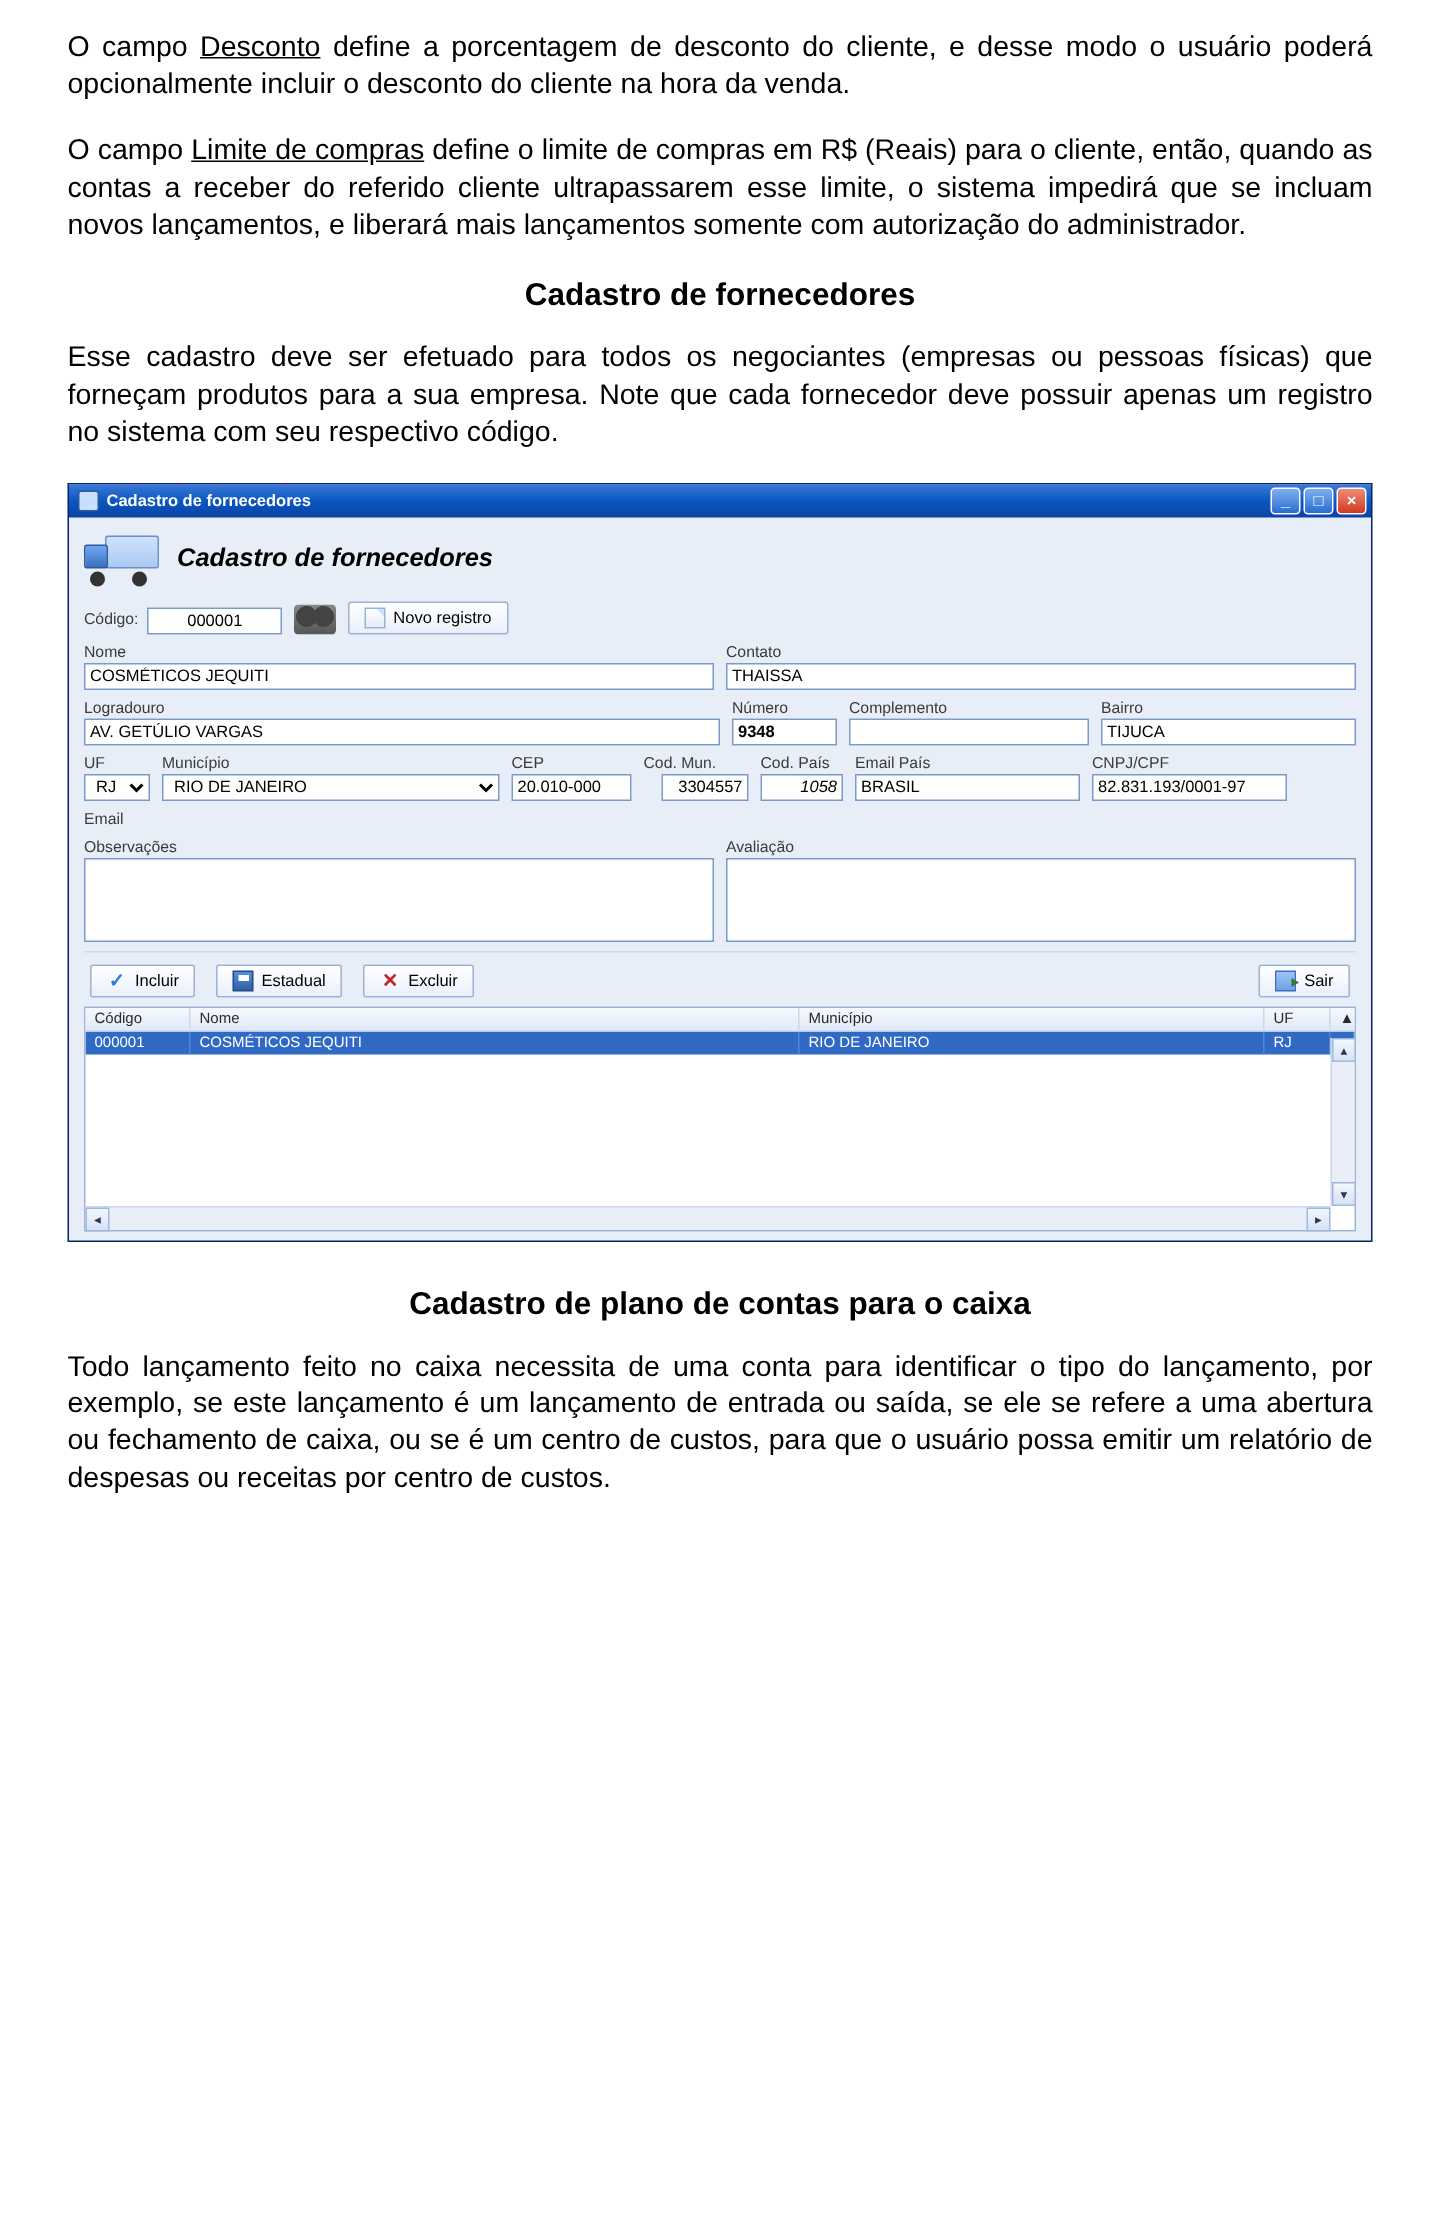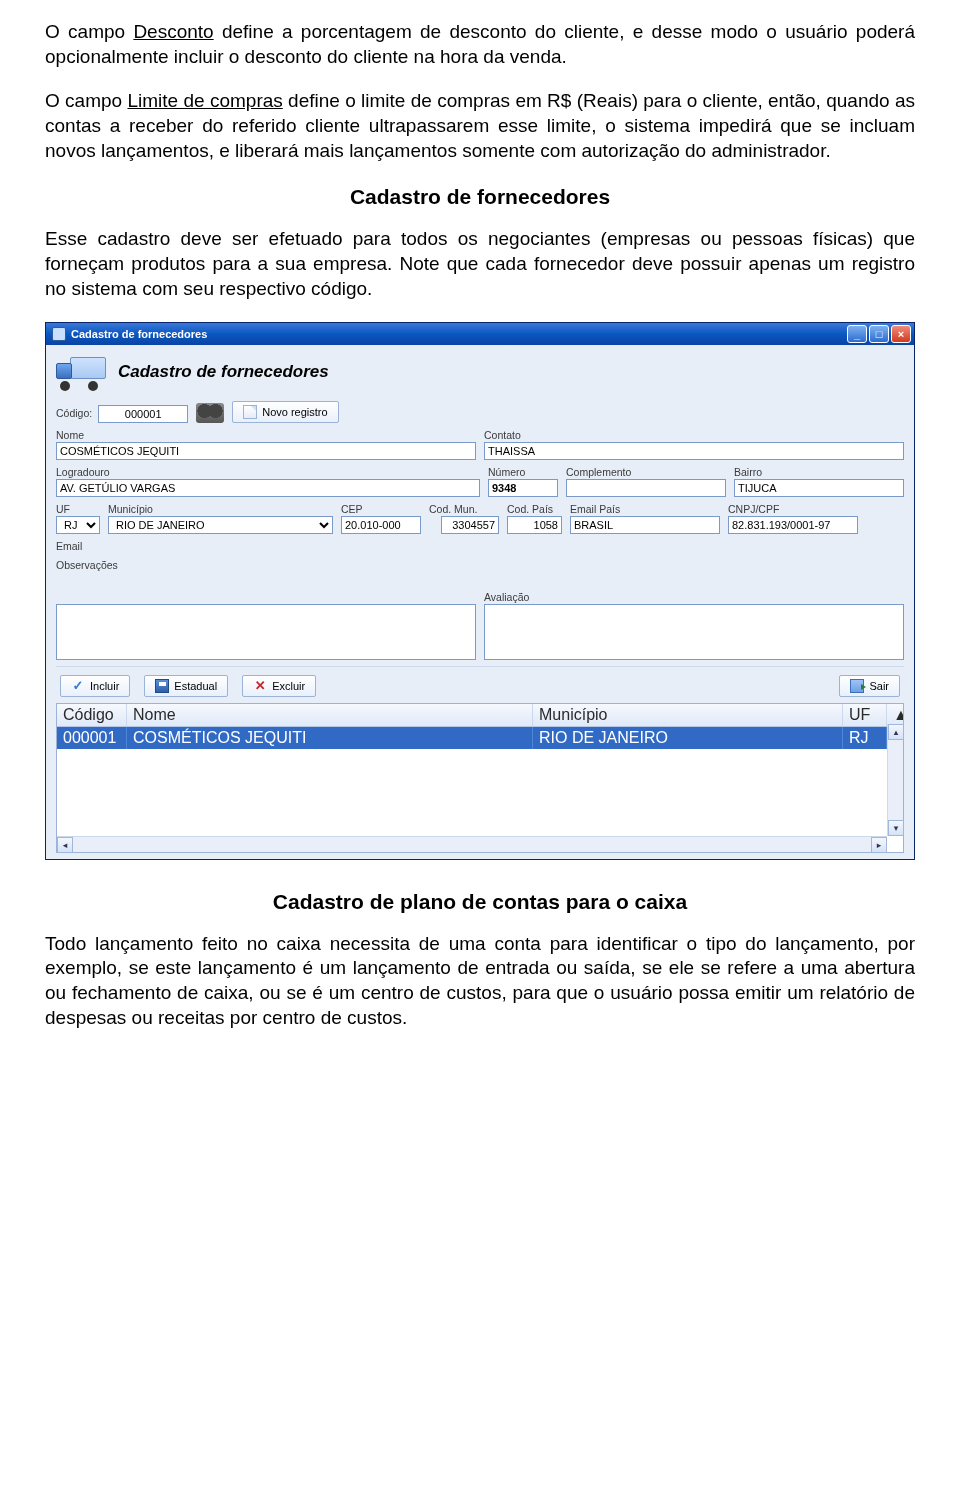--- a/index.html
+++ b/index.html
@@ -98,21 +98,21 @@
     border-top:1px solid #cdd9ec; margin-top:6px;
   }
   .actionbar .spacer { flex:1; }
   
   .grid {
     border:1px solid #9bb3d6; background:#fff; height:150px; position:relative;
     display:flex; flex-direction:column;
   }
   .grid-head, .grid-row { display:flex; }
   .grid-head { background:linear-gradient(#f6f9fe,#dfe9f8); border-bottom:1px solid #b7c8e4;}
-  .gc { padding:2px 6px; border-right:1px solid #cbd8ee; font-size:16px; overflow:hidden; white-space:nowrap;}
+  .gc { padding:2px 6px; border-right:1px solid #cbd8ee; font-size:10px; overflow:hidden; white-space:nowrap;}
   .grid-head .gc { font-weight:normal; color:#2a2a2a;}
   .gc.codigo { width:70px;} .gc.nome{ flex:1;} .gc.mun{ width:310px;} .gc.uf{ width:44px;}
   .gc.scroll { width:16px; border-right:none;}
   .grid-row.sel { background:#316ac5; color:#fff;}
   .grid-row.sel .gc{ border-right:1px solid #4f86d7;}
   .grid-body { flex:1; overflow:hidden;}
   .grid-scroll-v {
     position:absolute; right:0; top:20px; bottom:16px; width:16px;
     background:#e9eef8; border-left:1px solid #cbd8ee;
   }
@@ -225,41 +225,41 @@
       <div class="fld" style="width:80px;">
         <label>CEP</label>
         <input value="20.010-000" style="">
       </div>
       <div class="fld" style="width:70px;">
         <label>Cod. Mun.</label>
         <input style="text-align: right; margin-left: 12px;" value="3304557">
       </div>
       <div class="fld" style="width:55px;">
         <label>Cod. País</label>
-        <input style="text-align: right;" value="1058">
+        <input style="text-align: right; font-style: italic;" value="1058">
       </div>
       <div class="fld" style="width:150px;">
         <label>Email País</label>
         <input value="BRASIL" style="">
       </div>
       <div class="fld" style="width:130px;">
         <label>CNPJ/CPF</label>
         <input value="82.831.193/0001-97" style="">
       </div>
     </div>
 
 
     <div class="row">
       <div class="fld" style="flex:1;">
         <label>Email</label>
       </div>
     </div>
 
     <div class="row">
-      <div class="fld" style="flex:1;gap:32px;">
+      <div class="fld" style="flex:1;">
         <label>Observações</label>
         <textarea style=""></textarea>
       </div>
       <div class="fld" style="flex:1;">
         <label>Avaliação</label>
         <textarea style=""></textarea>
       </div>
     </div>
 
     <div class="actionbar">

